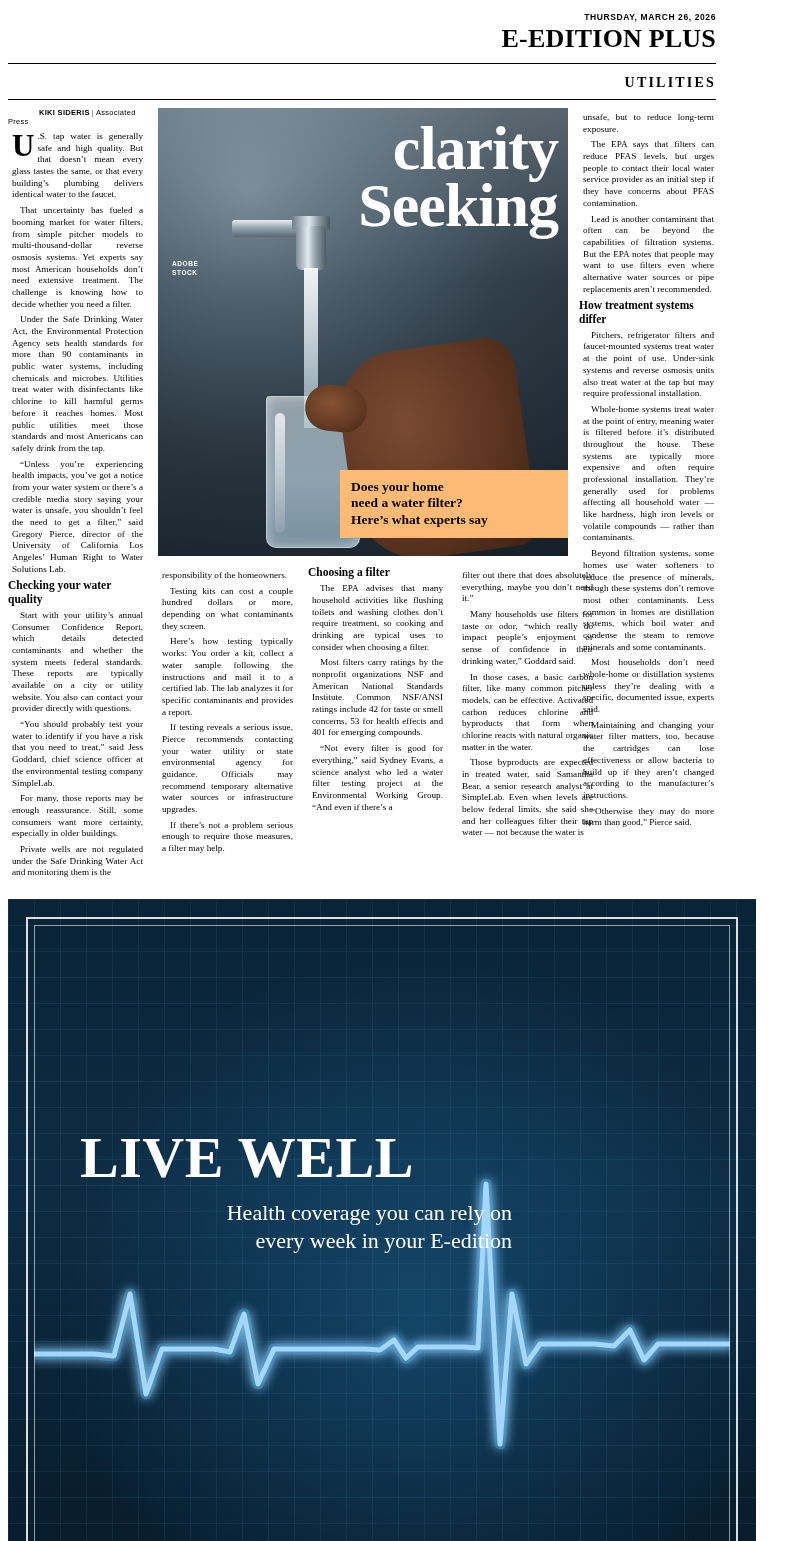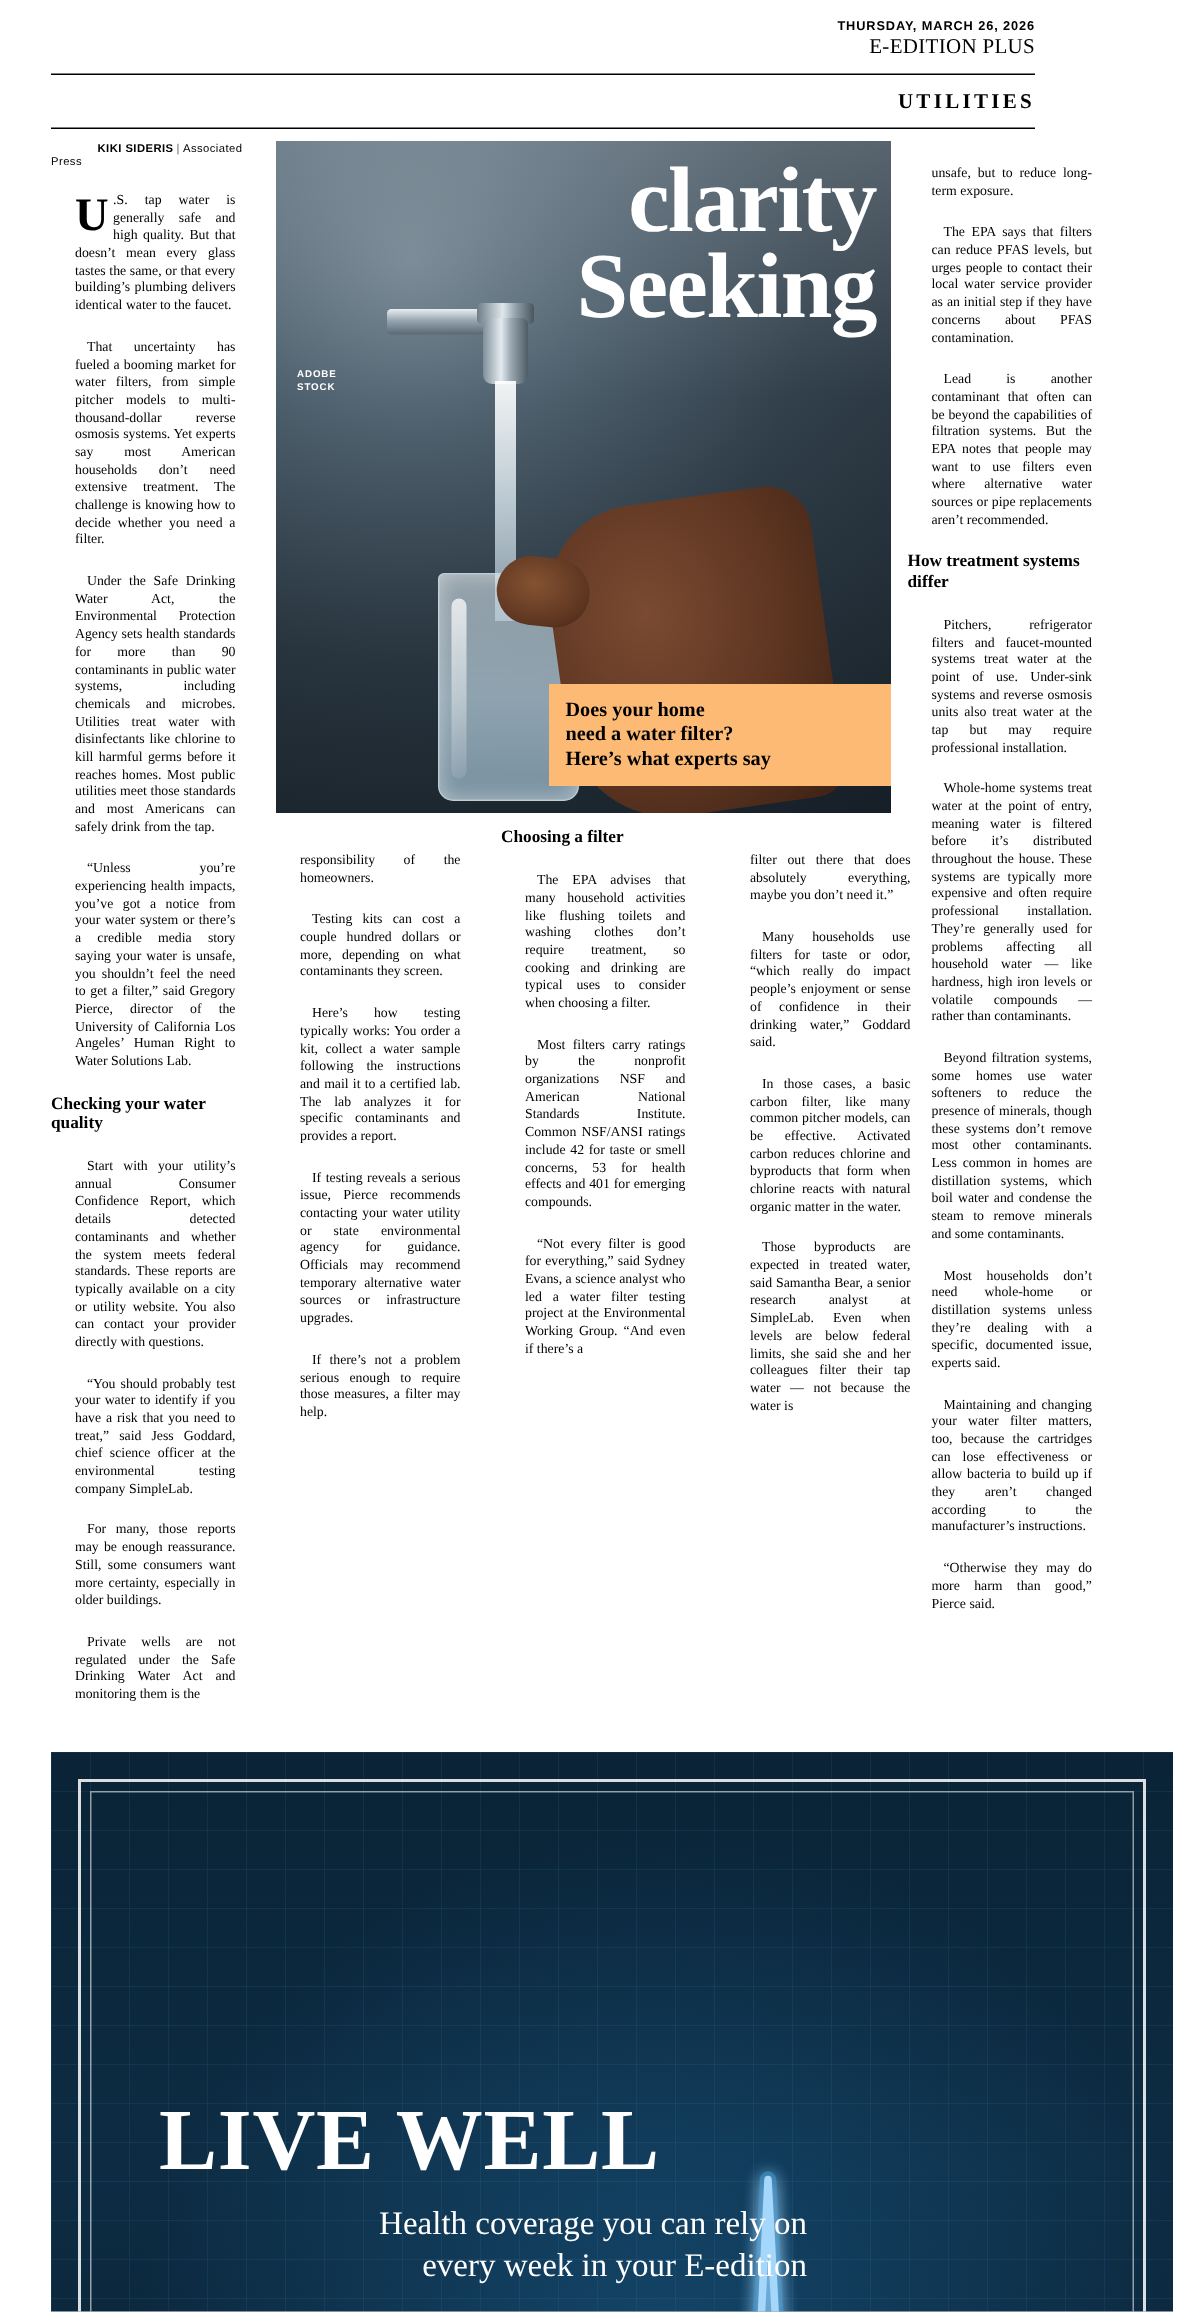--- a/index.html
+++ b/index.html
@@ -13,39 +13,39 @@
     font-family: "Liberation Serif", serif;
     color: #000;
     position: relative;
     overflow: hidden;
   }
   .page {
     width: 724px;
     height: 1541px;
     position: relative;
     box-sizing: border-box;
-    padding: 0 34px;
+    padding: 0 8px;
   }
 
   
   .masthead {
     padding-top: 12px;
     text-align: right;
   }
   .masthead .date {
     font-family: "Liberation Sans", sans-serif;
     font-size: 8.5px;
     font-weight: bold;
     letter-spacing: 0.6px;
     margin-bottom: 2px;
   }
   .masthead .brand {
     font-family: "Liberation Serif", serif;
-    font-size: 14px;
-    font-weight: normal;
+    font-size: 26px;
+    font-weight: bold;
     letter-spacing: 0.2px;
   }
   .rule-top {
     border-top: 1.2px solid #000;
     margin-top: 9px;
   }
   .section-head {
     text-align: right;
     font-family: "Liberation Serif", serif;
     font-size: 14px;
@@ -90,21 +90,21 @@
   }
   .byline .org {
     font-weight: normal;
     margin-top: 40px;
   }
 
   p.body {
     font-size: 9.2px;
     line-height: 1.27;
     text-align: justify;
-    margin: 16px;
+    margin: 4px;
     text-indent: 8px;
     hyphens: auto;
     -webkit-hyphens: auto;
   }
   p.body.first {
     text-indent: 0;
   }
   .dropcap {
     float: left;
     font-family: "Liberation Serif", serif;

